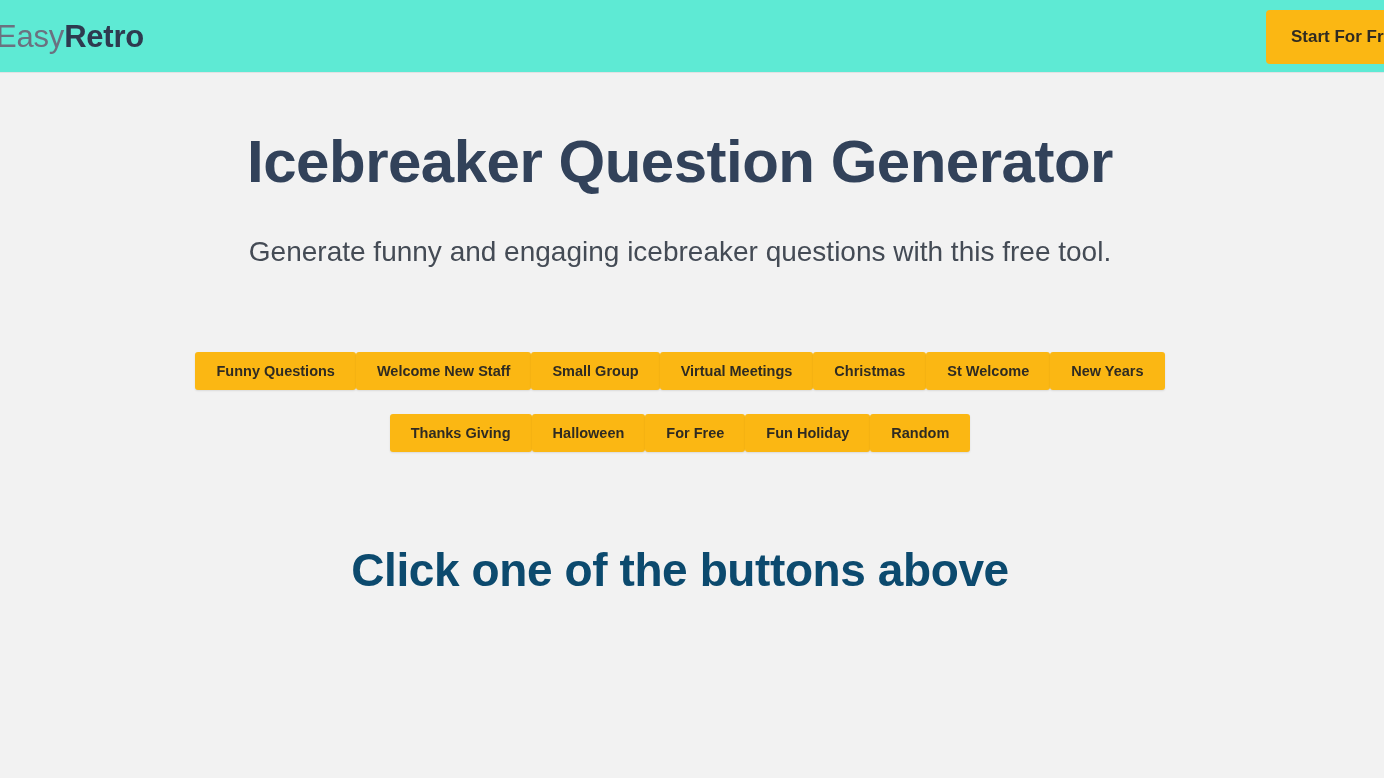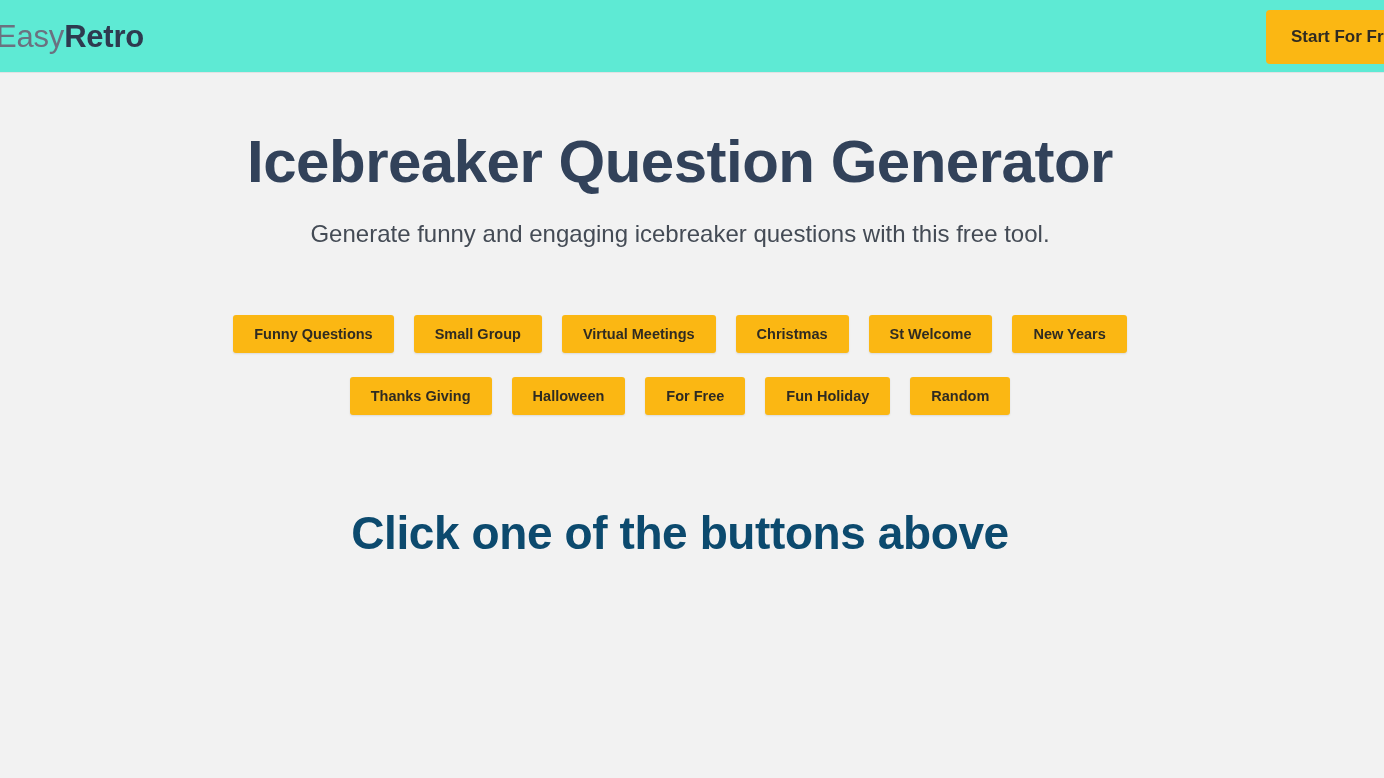--- a/index.html
+++ b/index.html
@@ -72,36 +72,35 @@
   .page-title {
     margin: 0;
     padding-top: 54px;
     font-size: 60px;
     font-weight: 700;
     color: #32425a;
     letter-spacing: -0.5px;
     line-height: 1.15;
   }
   .page-subtitle {
-    margin: 0;
+    margin: 16px;
     padding-top: 22px;
-    font-size: 24px;
+    font-size: 28px;
     font-weight: 400;
     color: #444b55;
     line-height: 1.3;
   }
 
   .button-grid {
     padding-top: 66px;
   }
   .button-row {
     display: flex;
     justify-content: center;
     align-items: flex-start;
-    gap: 20px;
   }
   .button-row + .button-row {
     margin-top: 24px;
   }
   .topic-button {
     background: #fbb713;
     color: #2f2b22;
     border: none;
     border-radius: 3px;
     font-family: "Liberation Sans", sans-serif;
@@ -135,20 +134,21 @@
   <button class="cta-button">Start For Free</button>
 </header>
 
 <main class="main-wrap">
   <h1 class="page-title">Icebreaker Question Generator</h1>
   <p class="page-subtitle">Generate funny and engaging icebreaker questions with this free tool.</p>
 
   <div class="button-grid">
     <div class="button-row">
       <button class="topic-button">Funny Questions</button>
+      <button class="topic-button">Welcome New Staff</button>
       <button class="topic-button">Small Group</button>
       <button class="topic-button">Virtual Meetings</button>
       <button class="topic-button">Christmas</button>
       <button class="topic-button">St Welcome</button>
       <button class="topic-button">New Years</button>
     </div>
     <div class="button-row">
       <button class="topic-button">Thanks Giving</button>
       <button class="topic-button">Halloween</button>
       <button class="topic-button">For Free</button>

